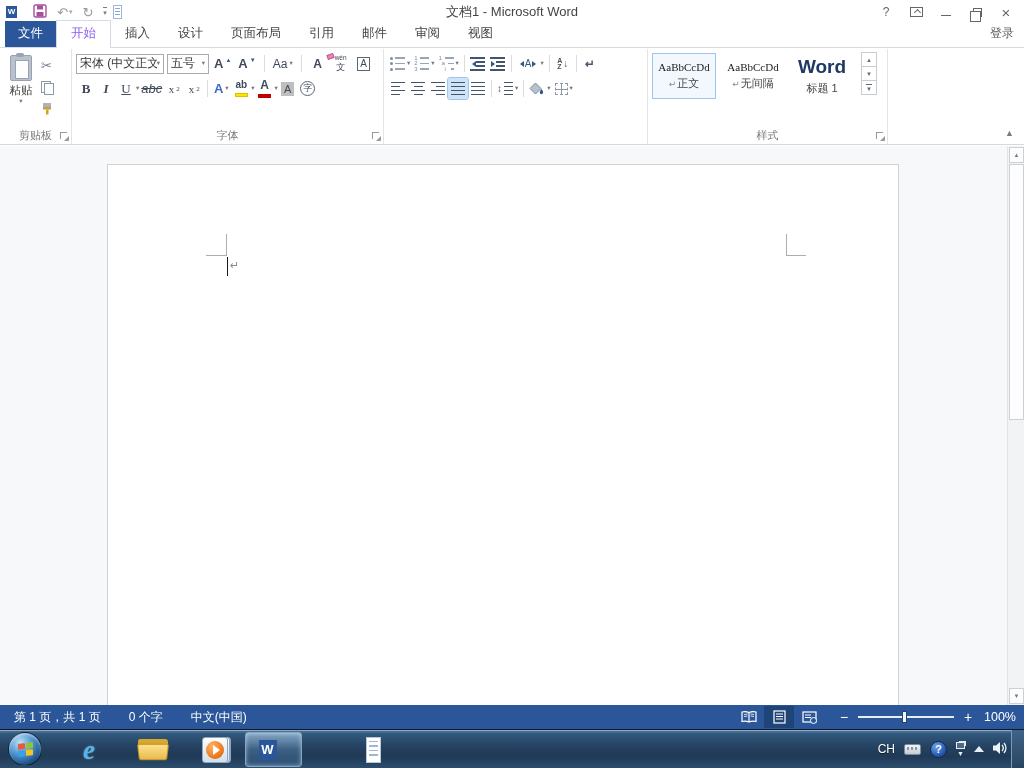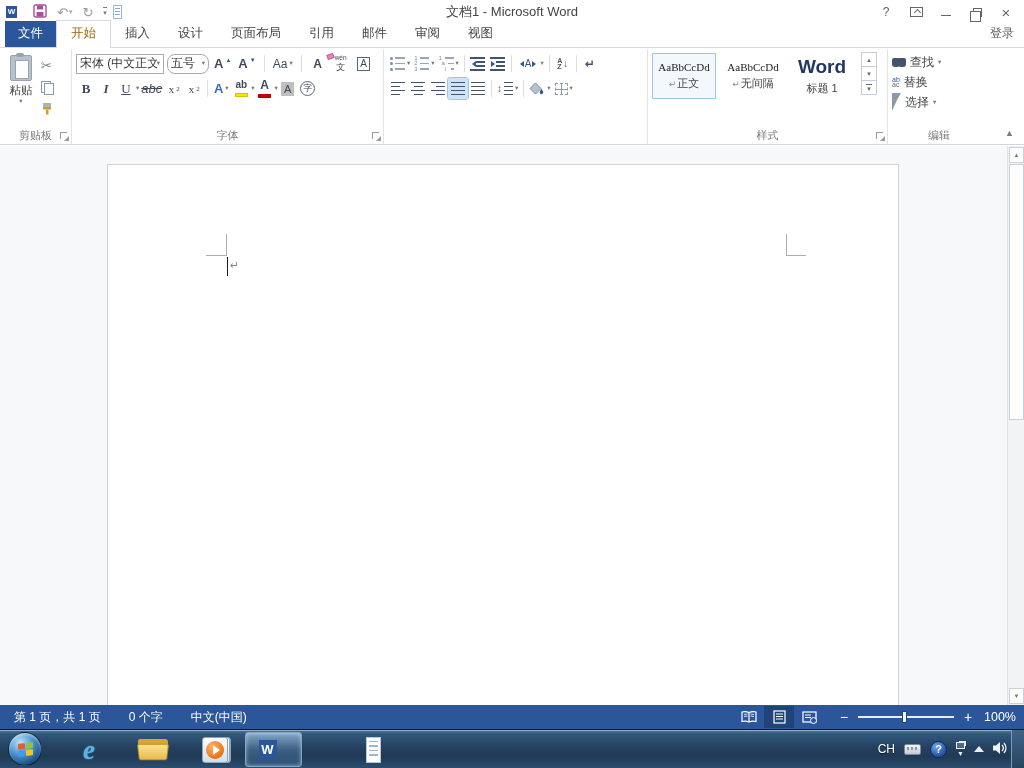--- a/index.html
+++ b/index.html
@@ -30,21 +30,21 @@
   .minimize-glyph { display:inline-block; width:10px; height:1px; background:#666; margin-top:6px; }
   .restore-glyph { position:relative; width:9px; height:9px; border:1px solid #666; background:#fff; margin-left:3px; }
   .restore-glyph::before { content:""; position:absolute; left:-4px; top:2px; width:9px; height:9px;
     border:1px solid #666; background:#fff; }
 
   
   .tabrow { position:absolute; top:24px; left:0; right:0; height:24px; background:#fff;
     display:flex; align-items:flex-end; border-bottom:1px solid #d4dbe4; }
   .tab { padding:4px 14px 5px 14px; font-size:12.5px; color:#444; cursor:default; }
   .tab.file { background:#2b579a; color:#fff; margin-left:5px; padding:4px 13px 5px 13px; }
-  .tab.active { color:#a16207; background:#fff; border:1px solid #d4dbe4; border-bottom:none;
+  .tab.active { color:#8b5cf6; background:#fff; border:1px solid #d4dbe4; border-bottom:none;
     margin-bottom:-1px; padding-bottom:6px; }
   .signin { margin-left:auto; padding:4px 10px 5px; color:#5f5f5f; }
 
   
   .ribbon { position:absolute; top:49px; left:0; right:0; height:96px; background:#fff;
     border-bottom:1px solid #d2d8e0; display:flex; }
   .rgroup { position:relative; display:flex; flex-direction:column; border-right:1px solid #e4e4e4; }
   .rbody { flex:1; padding:4px 4px 0 4px; }
   .rfoot { height:17px; display:flex; align-items:center; justify-content:center;
     color:#7b7b7b; font-size:11px; position:relative; }
@@ -76,21 +76,21 @@
   .copy-ic::before { left:0; top:0; } .copy-ic::after { left:3px; top:2px; }
   .painter-ic { width:12px; height:12px; }
 
   
   .g-font .row1,.g-font .row2 { display:flex; align-items:center; }
   .g-font .row1 { gap:3px; margin-bottom:4px; }
   .combo { display:flex; align-items:center; justify-content:space-between; height:20px;
     border:1px solid #ababab; background:#fff; padding:0 3px; font-size:12px; color:#333;
     white-space:nowrap; overflow:hidden; }
   .combo .val { overflow:hidden; text-overflow:clip; }
-  .fontname { width:88px; } .fontsize { width:42px;border-radius:8px; }
+  .fontname { width:88px; } .fontsize { width:42px; }
   .bi { font-size:13px; font-weight:bold; font-family:"Liberation Serif",serif; }
   .grow-a,.shrink-a { position:relative; font-size:13px; font-weight:bold; }
   .grow-a sup,.shrink-a sup { font-size:6px; position:relative; top:-4px; color:#2b579a; }
   .underline-u { text-decoration:underline; }
   .strike { text-decoration:line-through; font-size:13px;font-style:italic; }
   .subsup { font-size:11px; font-family:"Liberation Serif",serif; }
   .subsup sub,.subsup sup { font-size:7px; }
   .fx-a { color:#3b6cc5; font-weight:bold; font-size:13px; }
   .clear-a { position:relative; font-size:12px; font-weight:bold; }
   .clear-a .eraser { position:absolute; right:-6px; top:1px; width:7px; height:5px; background:#e58ab6;
@@ -608,44 +608,20 @@
               <span class="morebar">▼</span>
             </span>
         </div>
       </div>
       <div class="rfoot">
         <span>样式</span>
         <span class="launcher"></span>
       </div>
     </div>
 
-    <div class="rgroup g-edit" style="width:102px; border-right:none;">
-      <div class="rbody">
-        <div class="edit-row">
-          <span class="binocular"></span>
-          <span>查找</span>
-          <span class="drop">▾</span>
-        </div>
-        <div class="edit-row">
-          <span class="replace-ic">
-            <span>ab</span>
-            <span style="color:#666;">ac</span>
-          </span>
-          <span>替换</span>
-        </div>
-        <div class="edit-row">
-          <span class="cursor-ic"></span>
-          <span>选择</span>
-          <span class="drop">▾</span>
-        </div>
-      </div>
-      <div class="rfoot">
-        <span>编辑</span>
-      </div>
-    </div>
 
     <div class="rgroup collapse-area">
       <span class="collapse-chev">▲</span>
     </div>
   </div>
 
   <div class="docarea">
     <div class="page">
       <span class="cropmark cm-v" style="left:118px; top:69px;"></span>
       <span class="cropmark cm-h" style="left:98px; top:90px;"></span>

